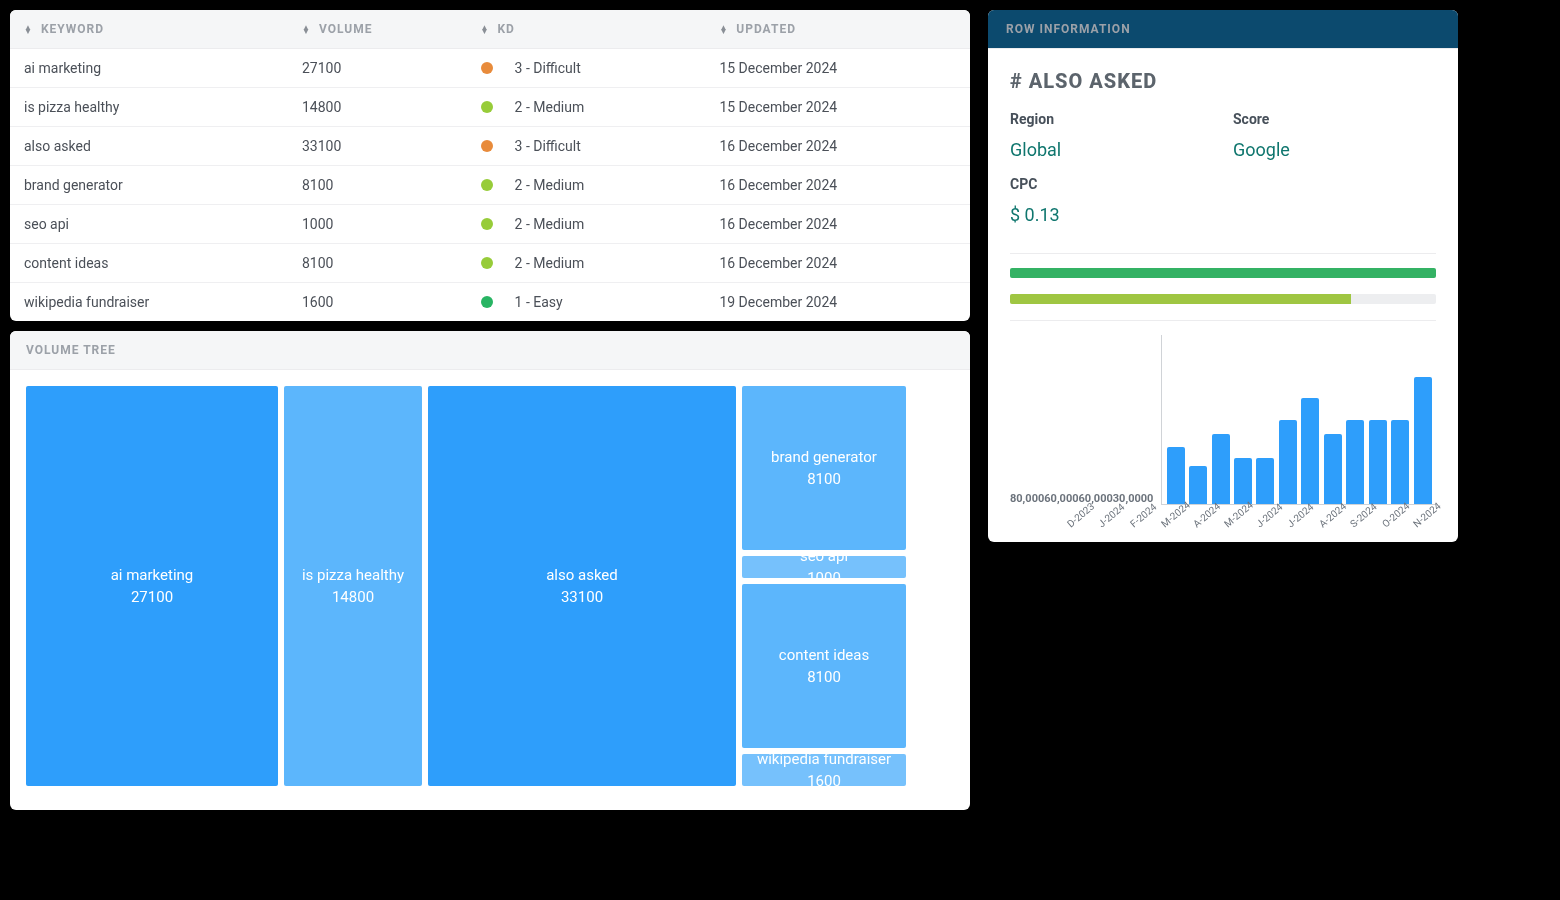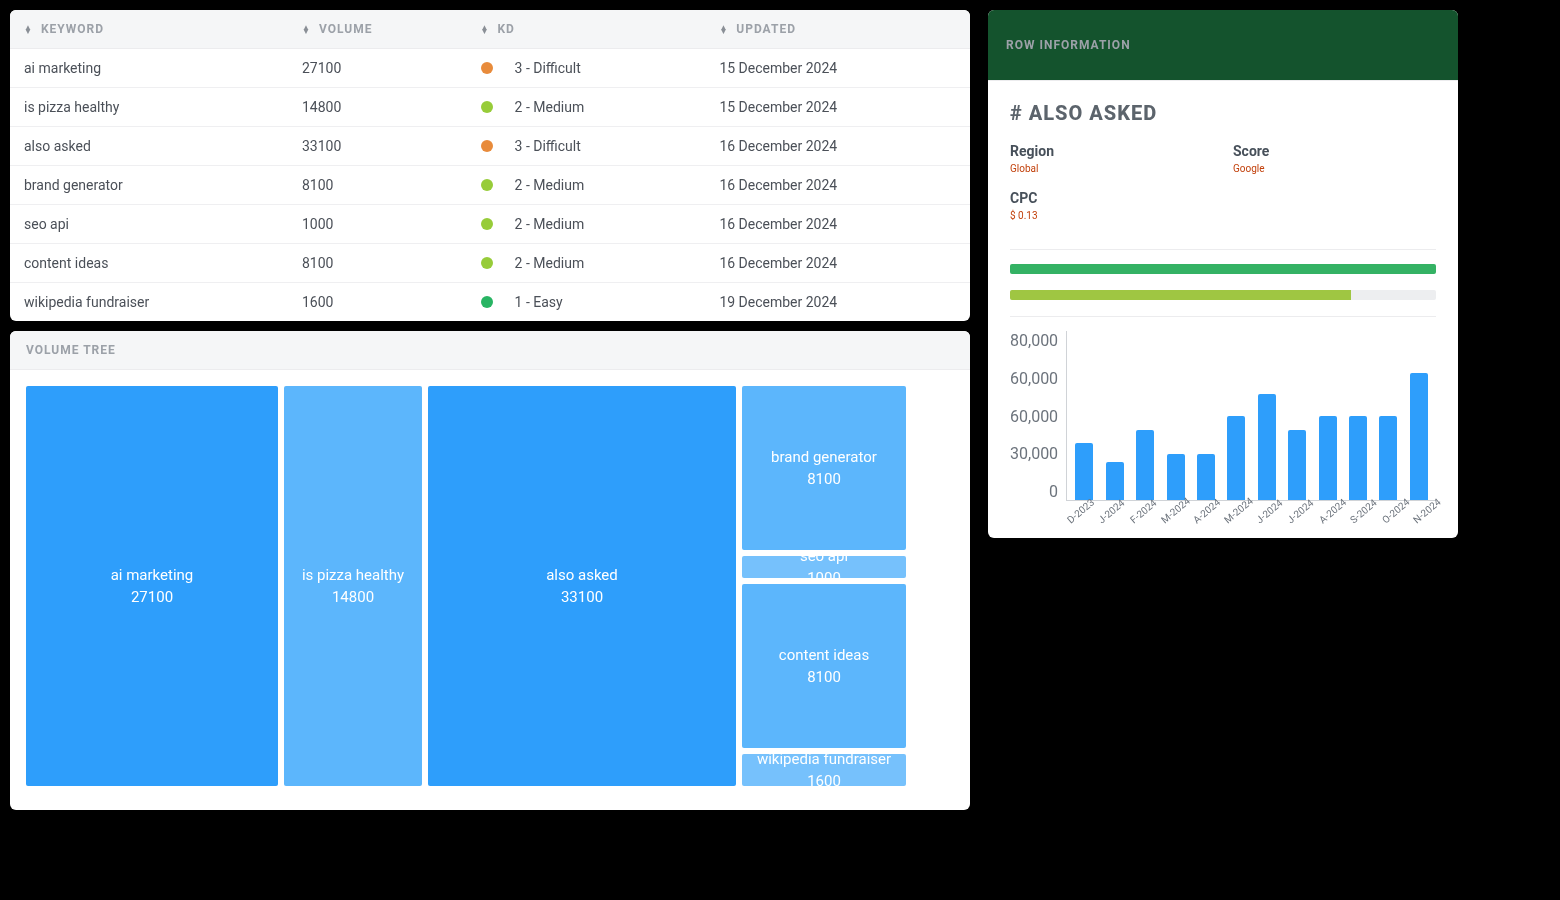--- a/index.html
+++ b/index.html
@@ -79,55 +79,55 @@
     color: #fff;
     font-size: 15px;
     text-align: center;
     border-radius: 2px;
   }
   .tree-cell .val { font-size: 15px; margin-top: 4px; }
   .tree-col { display: flex; flex-direction: column; gap: 6px; }
 
   
   .info-header {
-    background: #14532d;
-    padding: 28px 18px;
+    background: #0c4a6e;
+    padding: 12px 18px;
     font-size: 12px;
     font-weight: 700;
     letter-spacing: 1px;
     color: #9ca1a8;
     text-transform: uppercase;
     border-bottom: 1px solid #ececee;
   }
   .info-body { padding: 20px 22px; }
   .info-title {
     font-size: 20px;
     font-weight: 800;
     letter-spacing: 1px;
     color: #5c646c;
     text-transform: uppercase;
     margin-bottom: 18px;
   }
   .kv-grid { display: grid; grid-template-columns: 1fr 1fr; row-gap: 6px; column-gap: 20px; margin-bottom: 18px; }
   .kv-label { font-size: 14px; font-weight: 700; color: #47505a; }
-  .kv-val { font-size: 10px; color: #c2410c; margin-top: 4px; margin-bottom: 10px;}
+  .kv-val { font-size: 18px; color: #0f766e; margin-top: 12px; margin-bottom: 10px;}
   .divider { border: none; border-top: 1px solid #ececee; margin: 6px 0 14px; }
 
   .score-row { display: flex; justify-content: space-between; align-items: center; margin-bottom: 6px; }
   .score-label { font-size: 14px; font-weight: 700; color: #47505a; }
   .score-val { font-size: 14px; color: #6c737c; }
   .bar-track { height: 10px; background: #edeef0; border-radius: 2px; overflow: hidden; margin-bottom: 16px; }
   .bar-fill { height: 100%; }
   .bar-green { background: #34b264; }
   .bar-olive { background: #9fc642; }
 
   
   .chart-wrap { margin-top: 14px; }
   .chart-flex { display: flex; }
-  .y-axis { display: flex; flex-direction: column; justify-content: space-between; align-items: flex-end; padding-right: 8px; font-size: 16px; color: #6c737c; height: 170px; }
+  .y-axis { display: flex; flex-direction: row; justify-content: space-between; align-items: flex-end; padding-right: 8px; font-size: 11px; color: #6c737c; height: 170px; font-weight: bold; }
   .plot { position: relative; flex: 1; height: 170px; border-left: 1px solid #d0d3d7; border-bottom: 1px solid #d0d3d7; }
   .bars { position: absolute; left: 0; right: 0; bottom: 0; top: 0; display: flex; align-items: flex-end; justify-content: space-around; padding: 0 2px; }
   .bar { width: 18px; background: #2e9efb; border-radius: 2px 2px 0 0; }
   .x-axis { display: flex; justify-content: space-around; margin-left: 48px; margin-top: 6px; }
   .x-label { font-size: 10px; color: #6c737c; transform: rotate(-40deg); transform-origin: top left; white-space: nowrap; width: 18px; position: relative; top: 10px; }
 </style>
 </head>
 <body>
 
 <div class="layout">

